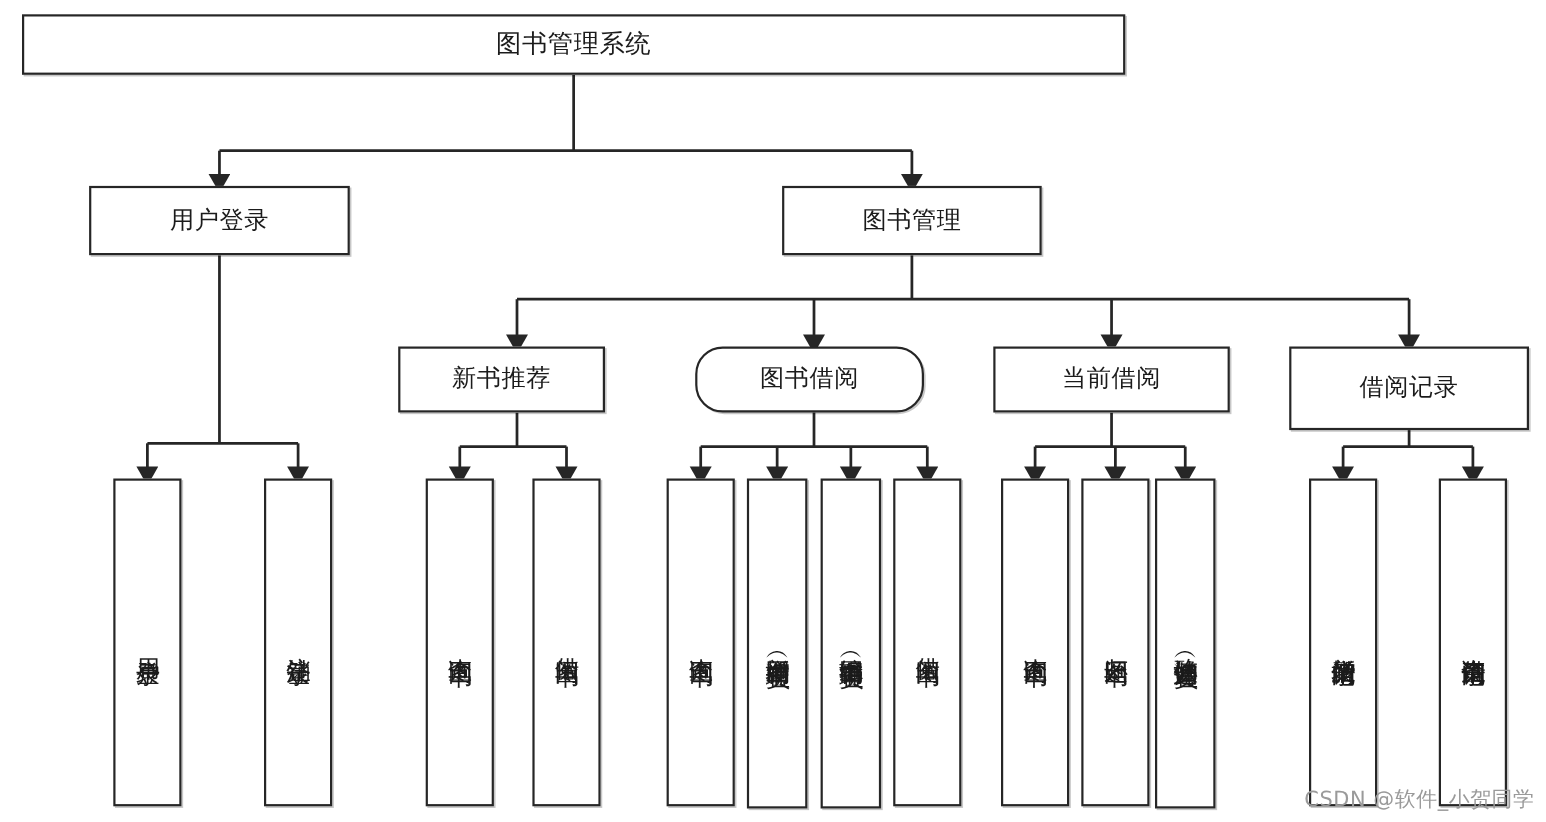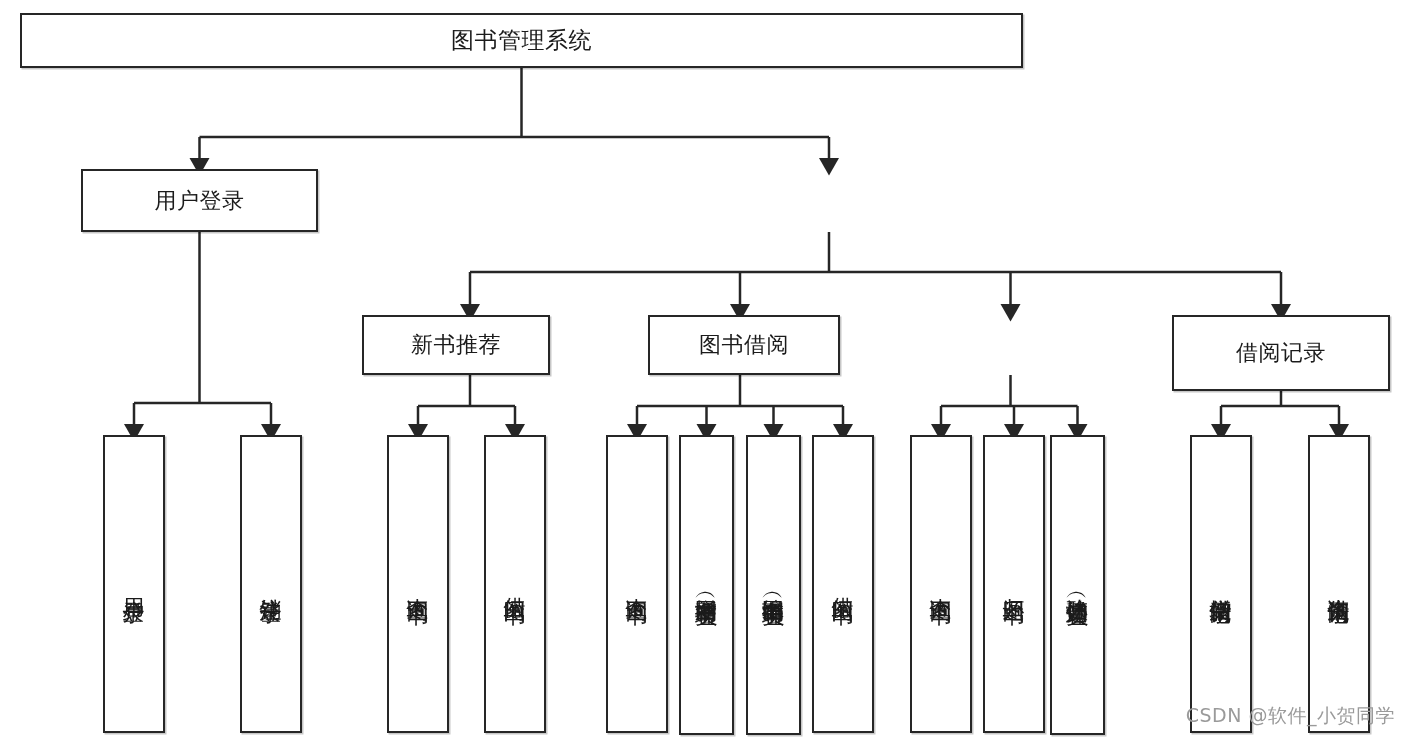--- a/index.html
+++ b/index.html
@@ -60,21 +60,21 @@
     line-height: 1.05;
     letter-spacing: 2px;
     max-height: 100%;
   }
   .node.vert.tall .label {
     letter-spacing: 1px;
   }
   .watermark {
     position: absolute;
     right: 10px;
-    bottom: 18px;
+    bottom: 7px;
     font-size: 19px;
     color: #9a9a9a;
     letter-spacing: 0.5px;
     white-space: nowrap;
     margin-top: 34px;
   }
 </style>
 </head>
 <body>
 
@@ -123,25 +123,31 @@
       </g>
   </svg>
 
   <div class="node root horiz" style="left: 20px; top: 13px; width: 1003px; height: 55px;">
     <span class="label">图书管理系统</span>
   </div>
 
   <div class="node horiz" style="left: 81px; top: 169px; width: 237px; height: 63px;">
       <span class="label">用户登录</span>
     </div>
+    <div class="node horiz" style="left: 711px; top: 169px; width: 236px; height: 63px;">
+      <span class="label">图书管理</span>
+    </div>
     <div class="node horiz" style="left: 362px; top: 315px; width: 188px; height: 60px;">
       <span class="label">新书推荐</span>
     </div>
-    <div class="node horiz" style="left: 648px; top: 315px; width: 192px; height: 60px;">
+    <div class="node horiz" style="left: 632px; top: 315px; width: 208px; height: 60px; border-radius: 25px;">
       <span class="label">图书借阅</span>
+    </div>
+    <div class="node horiz" style="left: 903px; top: 315px; width: 215px; height: 60px;">
+      <span class="label">当前借阅</span>
     </div>
     <div class="node horiz" style="left: 1172px; top: 315px; width: 218px; height: 76px;">
       <span class="label">借阅记录</span>
     </div>
     <div class="node vert" style="left: 103px; top: 435px; width: 62px; height: 298px;">
       <span class="label">用户登录</span>
     </div>
     <div class="node vert" style="left: 240px; top: 435px; width: 62px; height: 298px;">
       <span class="label">注销登录</span>
     </div>

